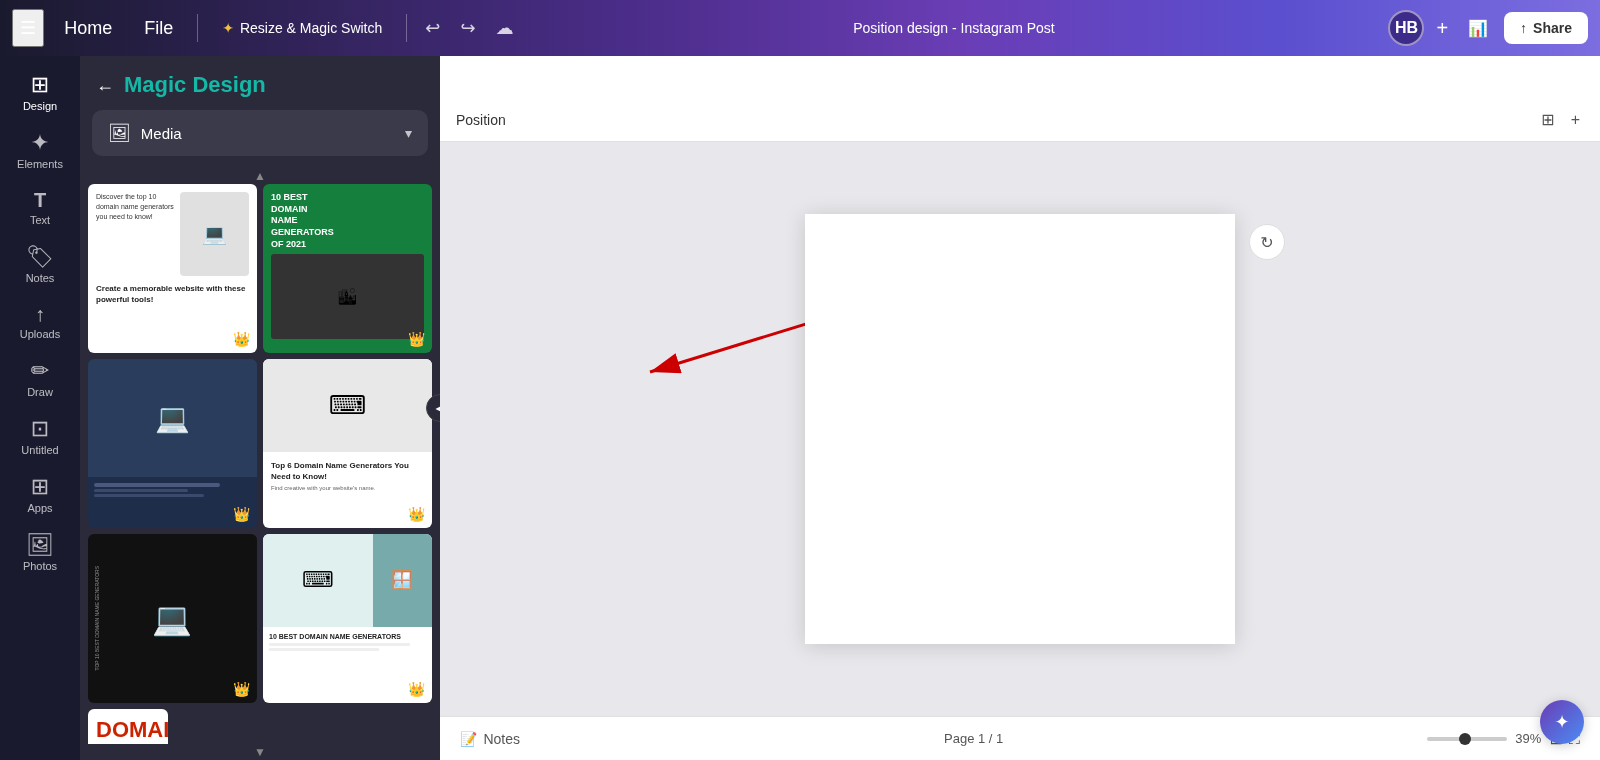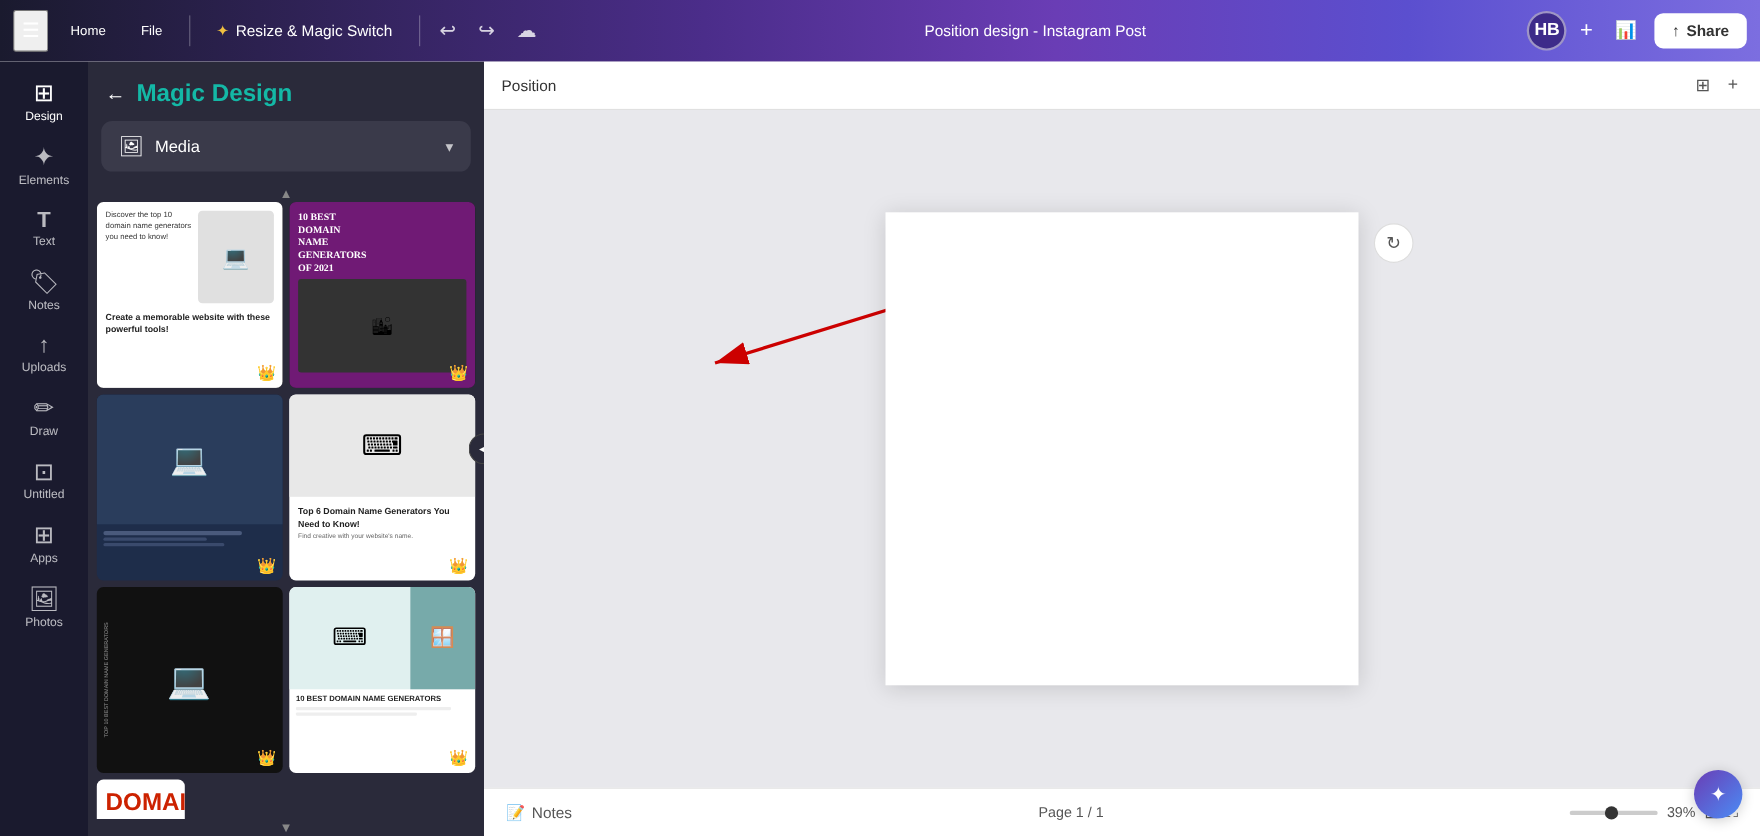--- a/index.html
+++ b/index.html
@@ -6,21 +6,21 @@
     body { font-family: -apple-system, BlinkMacSystemFont, 'Segoe UI', sans-serif; overflow: hidden; width: 1600px; height: 760px; display: flex; flex-direction: column; }
 
     
     .top-nav {
       height: 56px;
       background: linear-gradient(90deg, #1a1a2e 0%, #4b2d8a 40%, #6a3db5 60%, #5b4fcf 80%, #7c6ee0 100%);
       display: flex; align-items: center; padding: 0 12px; gap: 8px; flex-shrink: 0;
     }
     .nav-hamburger { color: white; font-size: 18px; cursor: pointer; padding: 6px; }
     .nav-btn {
-      background: transparent; border: none; color: white; font-size: 12px;
+      background: transparent; border: none; color: white; font-size: 18px;
       padding: 6px 12px; border-radius: 6px; cursor: pointer; white-space: nowrap;
     }
     .nav-magic-switch {
       display: flex; align-items: center; gap: 6px; background: transparent; border: none;
       color: white; font-size: 14px; padding: 6px 12px; border-radius: 6px; cursor: pointer;
     }
     .nav-magic-switch .star-icon { color: #f0c040; font-size: 14px; }
     .nav-divider { width: 1px; height: 28px; background: rgba(255,255,255,0.3); margin: 0 4px; }
     .nav-history-btn {
       background: transparent; border: none; color: rgba(255,255,255,0.8);
@@ -119,35 +119,35 @@
     
     .t1 { background: white; padding: 8px; }
     .t1-top { display: flex; gap: 6px; height: 55%; }
     .t1-text { flex: 1; }
     .t1-text .small-text { font-size: 7px; color: #333; line-height: 1.4; }
     .t1-img { width: 45%; background: #e0e0e0; border-radius: 4px; overflow: hidden; display: flex; align-items: center; justify-content: center; font-size: 20px; }
     .t1-bottom { margin-top: 8px; }
     .t1-bottom .bold-text { font-size: 8px; font-weight: 700; color: #222; line-height: 1.3; }
 
     
-    .t2 { background: #701a75; padding: 8px; font-family: Liberation Serif, serif; }
+    .t2 { background: #15803d; padding: 8px; }
     .t2 .title-text { font-size: 9px; font-weight: 800; color: white; line-height: 1.3; text-transform: uppercase; }
     .t2-img { margin-top: 4px; height: 55%; background: #333; border-radius: 3px; display: flex; align-items: center; justify-content: center; font-size: 16px; overflow: hidden; }
 
     
     .panel-collapse-btn {
       position: absolute; right: -14px; top: 50%; transform: translateY(-50%);
       background: #2a2a3a; border: 1px solid #444; border-radius: 50%; width: 28px; height: 28px;
       display: flex; align-items: center; justify-content: center; cursor: pointer; z-index: 10; color: white; font-size: 12px;
     }
 
     
     .canvas-area {
       flex: 1; background: #e8e8ec; display: flex; flex-direction: column;
-      overflow: hidden; position: relative;
+      overflow: hidden; position: relative; margin-top: 42px;
     }
 
     
     .position-bar {
       height: 44px; background: white; display: flex; align-items: center;
       padding: 0 16px; gap: 12px; border-bottom: 1px solid #e0e0e0; flex-shrink: 0;
     }
     .position-label { font-size: 14px; color: #333; font-weight: 500; }
     .position-right { margin-left: auto; display: flex; gap: 8px; }
     .position-icon-btn { background: transparent; border: none; cursor: pointer; font-size: 16px; color: #555; padding: 4px; }

